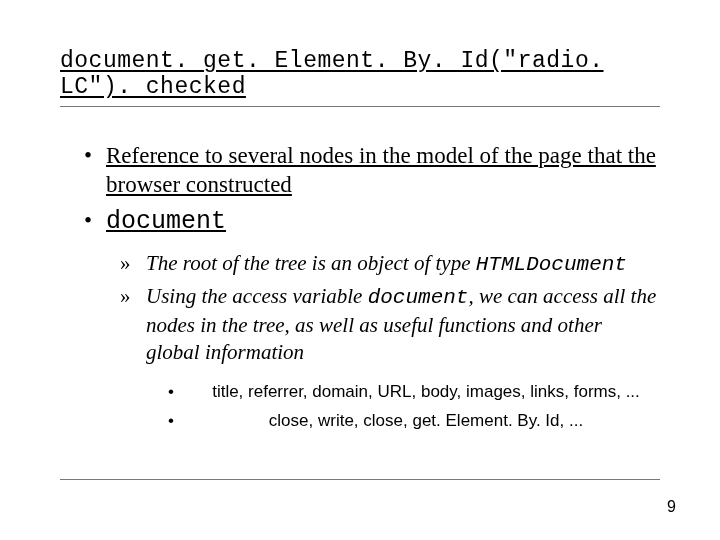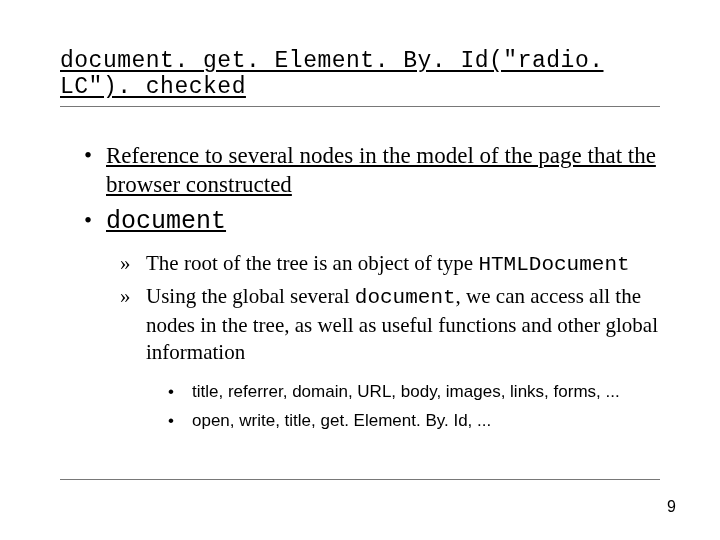--- a/index.html
+++ b/index.html
@@ -50,34 +50,36 @@
     font-size: 21px;
     line-height: 1.28;
     margin: 0 0 4px 60px;
   }
   .bullet-l2 .mark {
     width: 26px;
     flex: 0 0 26px;
   }
   .bullet-l2 .text {
     flex: 1;
+    font-style: italic;
   }
   .bullet-l3 {
     display: flex;
     font-size: 17px;
     line-height: 1.35;
     margin: 6px 0 2px 108px;
     font-family: Arial, Helvetica, sans-serif;
   }
   .bullet-l3 .mark {
     width: 24px;
     flex: 0 0 24px;
   }
   .bullet-l3 .text {
     flex: 1;
+    text-align: center;
   }
   .mono {
     font-family: "Courier New", Courier, monospace;
   }
   .footer-line {
     position: absolute;
     left: 60px;
     right: 60px;
     bottom: 60px;
     border-top: 1px solid #787878;
@@ -114,30 +116,30 @@
   <div class="bullet-l2 gap-above">
     <div class="mark">»</div>
     <div class="text">
       <span>The root of the tree is an object of type </span><span class="mono">HTMLDocument</span>
     </div>
   </div>
 
   <div class="bullet-l2">
     <div class="mark">»</div>
     <div class="text">
-      <span>Using the global several </span><span class="mono">document</span><span>, we can access all the nodes in the tree, as well as useful functions and other global information</span>
+      <span>Using the access variable </span><span class="mono">document</span><span>, we can access all the nodes in the tree, as well as useful functions and other global information</span>
     </div>
   </div>
 
   <div class="bullet-l3 gap-above-big">
     <div class="mark">•</div>
     <div class="text">title, referrer, domain, URL, body, images, links, forms, ...</div>
   </div>
 
   <div class="bullet-l3">
     <div class="mark">•</div>
-    <div class="text">open, write, title, get. Element. By. Id, ...</div>
+    <div class="text">close, write, close, get. Element. By. Id, ...</div>
   </div>
 
   <div class="footer-line"></div>
   <div class="page-num">9</div>
 
 </div>
 
 </body></html>

